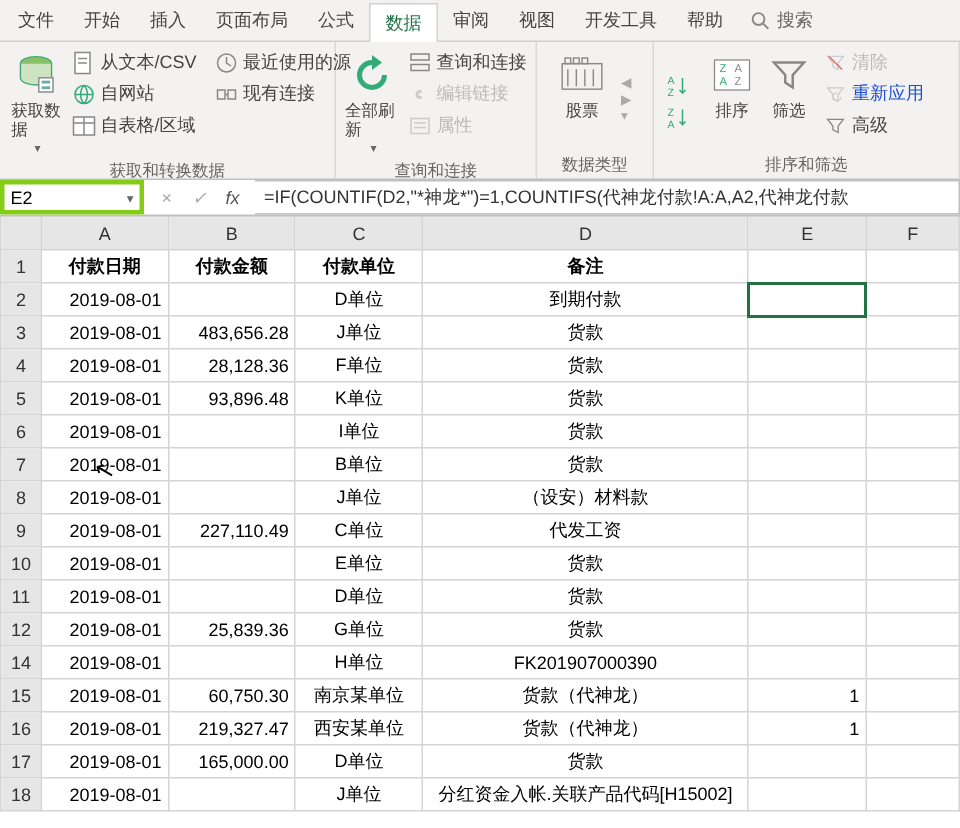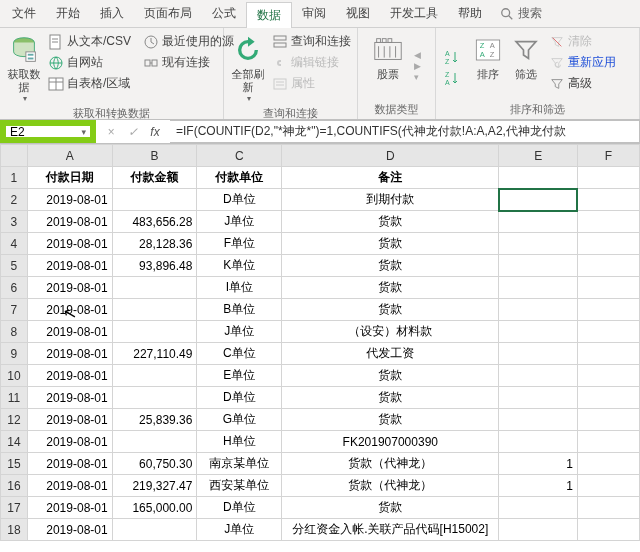--- a/index.html
+++ b/index.html
@@ -12,29 +12,29 @@
   .search-grp { display: flex; align-items: center; margin-left: 8px; color: #666; }
   .search-icon { width: 14px; height: 14px; margin-right: 4px; display:inline-flex; }
   
   
   .ribbon { display: flex; background: #f3f2f1; height: 92px; border-bottom: 1px solid #c0c0c0; }
   .ribbon-group { display: flex; flex-direction: column; justify-content: space-between; border-right: 1px solid #d8d8d8; padding: 2px 4px 1px 4px; }
   .ribbon-body { display: flex; flex: 1; align-items: stretch; }
   .ribbon-title { text-align: center; font-size: 11px; color: #666; padding: 1px 0; white-space: nowrap; }
   .big-btn { display: flex; flex-direction: column; align-items: center; justify-content: flex-start; width: 44px; padding: 2px 2px; color: #444; }
   .big-btn .icon-slot { width: 36px; height: 36px; display:flex; align-items:center; justify-content:center; }
-  .big-btn .lbl { font-size: 11px; text-align: center; line-height: 1.2; }
+  .big-btn .lbl { font-size: 11px; text-align: left; line-height: 1.2; }
   .mini-btn { display: flex; align-items: flex-end; height: 20px; padding: 0 4px; color: #444; white-space: nowrap; }
   .mini-btn .mi { width: 16px; height: 16px; display:inline-flex; align-items:center; justify-content:center; margin-right: 3px; }
   .col { display:flex; flex-direction:column; justify-content:flex-start; gap:1px; }
   .dd { font-size: 8px; margin-left: 2px; color:#666; }
   
   
   .formula-row { display:flex; height: 24px; border-bottom: 1px solid #c0c0c0; align-items:stretch; background:#fff; }
-  .namebox { width: 96px; border: 6px solid #84cc16; display:flex; align-items:center; padding: 0 4px; background:#fff; position:relative; }
+  .namebox { width: 96px; border: 3px solid #84cc16; display:flex; align-items:center; padding: 0 4px; background:#fff; position:relative; }
   .namebox .dd-caret { margin-left:auto; font-size:9px; color:#666; }
   .fx-btns { display:flex; align-items:center; padding:0 4px; }
   .fx-btn { width: 22px; text-align:center; color:#aaa; font-style: italic; }
   .formula-input { flex:1; border: 1px solid #c0c0c0; border-left:none; padding: 0 6px; display:flex; align-items:center; color:#333; overflow:hidden; white-space:nowrap; }
   
   
   .grid-wrap { position: relative; }
   table.sheet { border-collapse: collapse; width: 100%; table-layout: fixed; }
   table.sheet th, table.sheet td { border: 1px solid #d4d4d4; font-size: 12px; height: 22px; overflow:hidden; white-space:nowrap; }
   table.sheet thead th { background: #e6e6e6; color:#333; font-weight: normal; text-align:center; }

